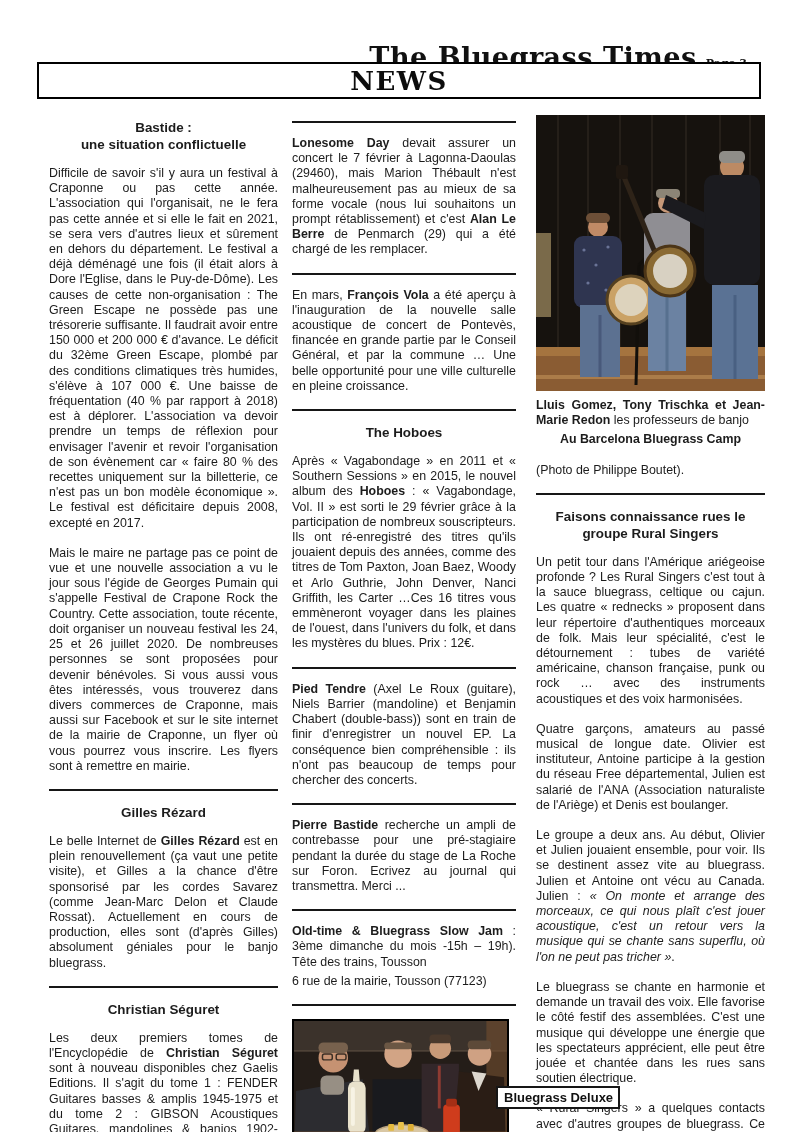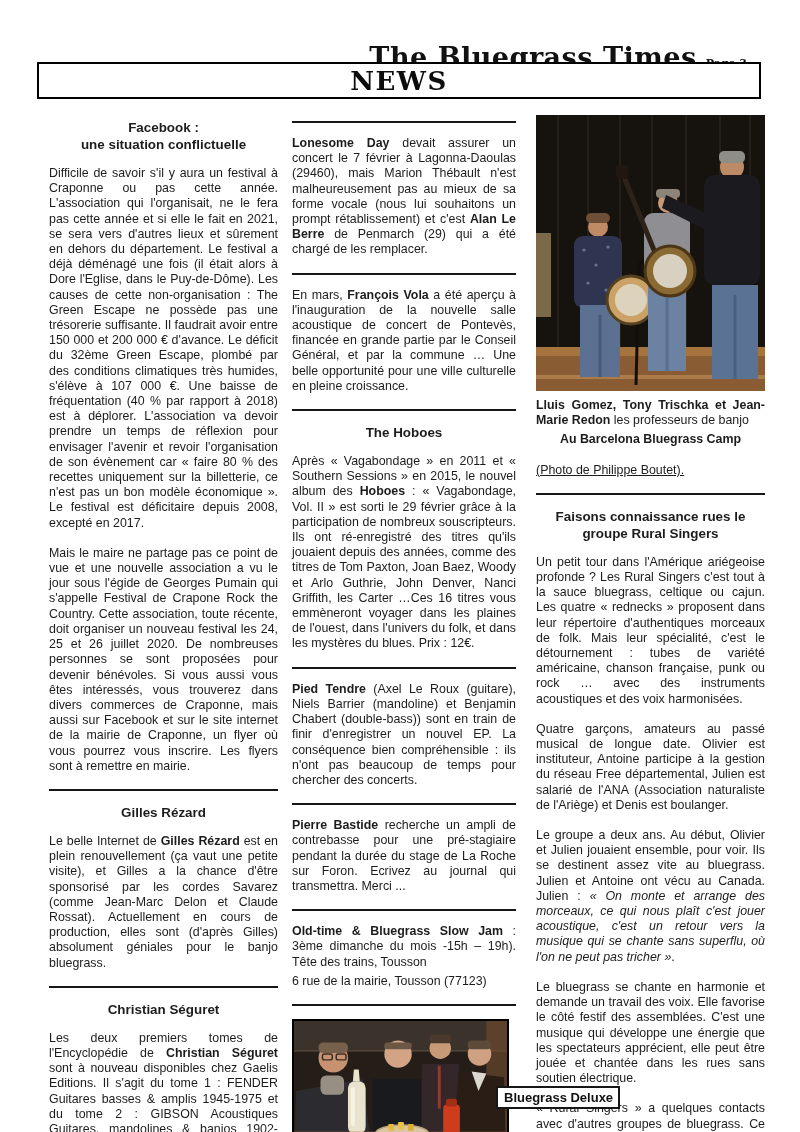--- a/index.html
+++ b/index.html
@@ -50,21 +50,21 @@
   }
   b { font-weight:bold; }
   i { font-style:italic; }
   
   .photo-stage { width:229px; height:276px; margin-bottom:7px; display:block; }
   .photo-stage svg, .photo-jam svg { display:block; width:100%; height:100%; }
   .photo-jam {
     width:217px; height:141px; border:2px solid #000; display:block;
   }
   .caption-line2 { text-align:center; font-weight:bold; margin:0; }
-  .caption-line3 { margin:0 0 12px;text-decoration:underline; }
+  .caption-line3 { margin:0 0 12px; }
   
   .deluxe-box {
     position:absolute; left:496px; top:1070px; width:124px; height:23px;
     background:#fff; border:2px solid #161616; z-index:6;
     font-weight:bold; font-size:13px; line-height:19px; padding-left:6px;
     color:#111; white-space:nowrap; overflow:hidden;
   }
 </style>
 </head>
 <body>
@@ -75,21 +75,21 @@
     <span class="title">The Bluegrass Times</span>
     <span class="pageno">Page 3</span>
   </div>
 
   <div class="news-box">
     <span class="news-title">NEWS</span>
   </div>
 
   <div class="col" id="col1">
     <div class="heading">
-      <span>Facebook :</span><br>
+      <span>Bastide :</span><br>
       <span>une situation conflictuelle</span>
     </div>
     <p><span>Difficile de savoir s'il y aura un festival à Craponne ou pas cette année. L'association qui l'organisait, ne le fera pas cette année et si elle le fait en 2021, se sera vers d'autres lieux et sûrement en dehors du département. Le festival a déjà déménagé une fois (il était alors à Dore l'Eglise, dans le Puy-de-Dôme). Les causes de cette non-organisation : The Green Escape ne possède pas une trésorerie suffisante. Il faudrait avoir entre 150 000 et 200 000 € d'avance. Le déficit du 32ème Green Escape, plombé par des conditions climatiques très humides, s'élève à 107 000 €. Une baisse de fréquentation (40 % par rapport à 2018) est à déplorer. L'association va devoir prendre un temps de réflexion pour envisager l'avenir et revoir l'organisation de son évènement car « faire 80 % des recettes uniquement sur la billetterie, ce n'est pas un bon modèle économique ». Le festival est déficitaire depuis 2008, excepté en 2017.</span></p>
     <p><span>Mais le maire ne partage pas ce point de vue et une nouvelle association a vu le jour sous l'égide de Georges Pumain qui s'appelle Festival de Crapone Rock the Country. Cette association, toute récente, doit organiser un nouveau festival les 24, 25 et 26 juillet 2020. De nombreuses personnes se sont proposées pour devenir bénévoles. Si vous aussi vous êtes intéressés, vous trouverez dans divers commerces de Craponne, mais aussi sur Facebook et sur le site internet de la mairie de Craponne, un flyer où vous pourrez vous inscrire. Les flyers sont à remettre en mairie.</span></p>
 
     <hr class="rule">
 
     <div class="heading">Gilles Rézard</div>
     <p><span>Le belle Internet de </span><b>Gilles Rézard</b><span> est en plein renouvellement (ça vaut une petite visite), et Gilles a la chance d'être sponsorisé par les cordes Savarez (comme Jean-Marc Delon et Claude Rossat). Actuellement en cours de production, elles sont (d'après Gilles) absolument géniales pour le banjo bluegrass.</span></p>
 

